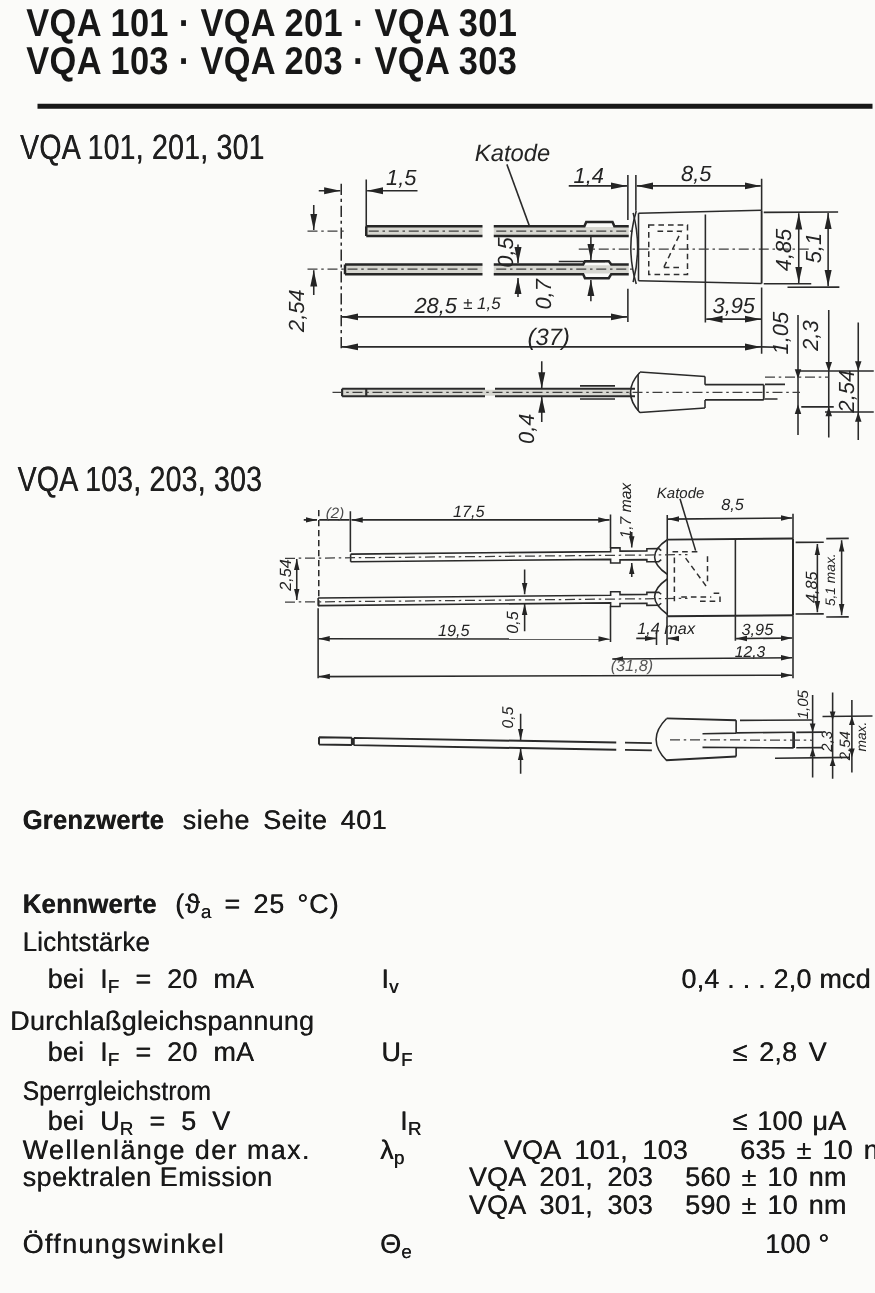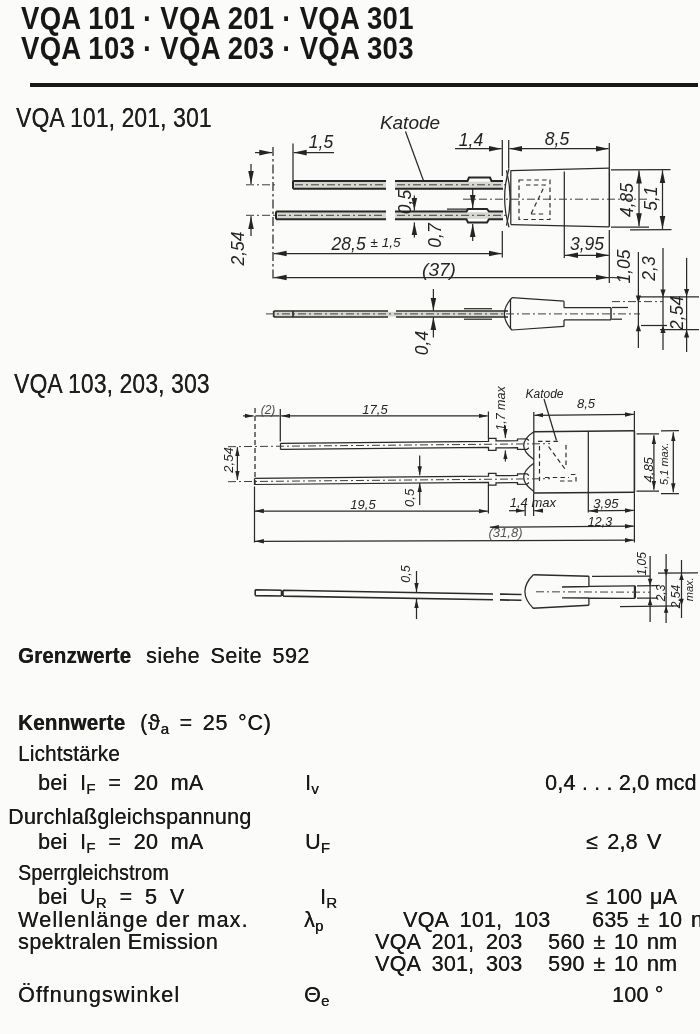--- a/index.html
+++ b/index.html
@@ -292,21 +292,21 @@
         <text transform="rotate(-90 406 574)" x="406" y="578" text-anchor="middle" font-size="12.5">0,5</text>
         <text transform="rotate(-90 642.6 563.7)" x="642.6" y="567.5" text-anchor="middle" font-size="12">1,05</text>
         <text transform="rotate(-90 661.5 593)" x="661.5" y="596.8" text-anchor="middle" font-size="12">2,3</text>
         <text transform="rotate(-90 676.5 596.5)" x="676.5" y="600.3" text-anchor="middle" font-size="12">2,54</text>
         <text transform="rotate(-90 689.5 589.3)" x="689.5" y="592.8" text-anchor="middle" font-size="11">max.</text>
       </g>
     </g>
   </svg>
 
   <div class="abs tx b" style="left:18px;top:644px;transform:scaleX(0.95);transform-origin:0 0;">Grenzwerte</div>
-  <div class="abs tx" style="left:146px;top:644px;word-spacing:4px;letter-spacing:0.5px;">siehe Seite 592</div>
+  <div class="abs tx" style="left:146px;top:644px;word-spacing:4px;letter-spacing:0.5px;">siehe Seite 401</div>
 
   <div class="abs tx b" style="left:18px;top:711px;transform:scaleX(0.96);transform-origin:0 0;">Kennwerte</div>
   <div class="abs tx" style="left:140px;top:711px;word-spacing:3px;letter-spacing:0.8px;">(ϑ<sub>a</sub> = 25 °C)</div>
   <div class="abs tx" style="left:18px;top:742px;transform:scaleX(0.96);transform-origin:0 0;">Lichtstärke</div>
   <div class="abs tx" style="left:38px;top:771px;word-spacing:6.5px;">bei I<sub>F</sub> = 20 mA</div>
   <div class="abs tx" style="left:305px;top:771px;">I<sub>v</sub></div>
   <div class="abs tx" style="left:545px;top:771px;">0,4 . . . 2,0 mcd</div>
   <div class="abs tx" style="left:8px;top:805px;letter-spacing:0.25px;">Durchlaßgleichspannung</div>
   <div class="abs tx" style="left:38px;top:830px;word-spacing:6.5px;">bei I<sub>F</sub> = 20 mA</div>
   <div class="abs tx" style="left:305px;top:830px;">U<sub>F</sub></div>

